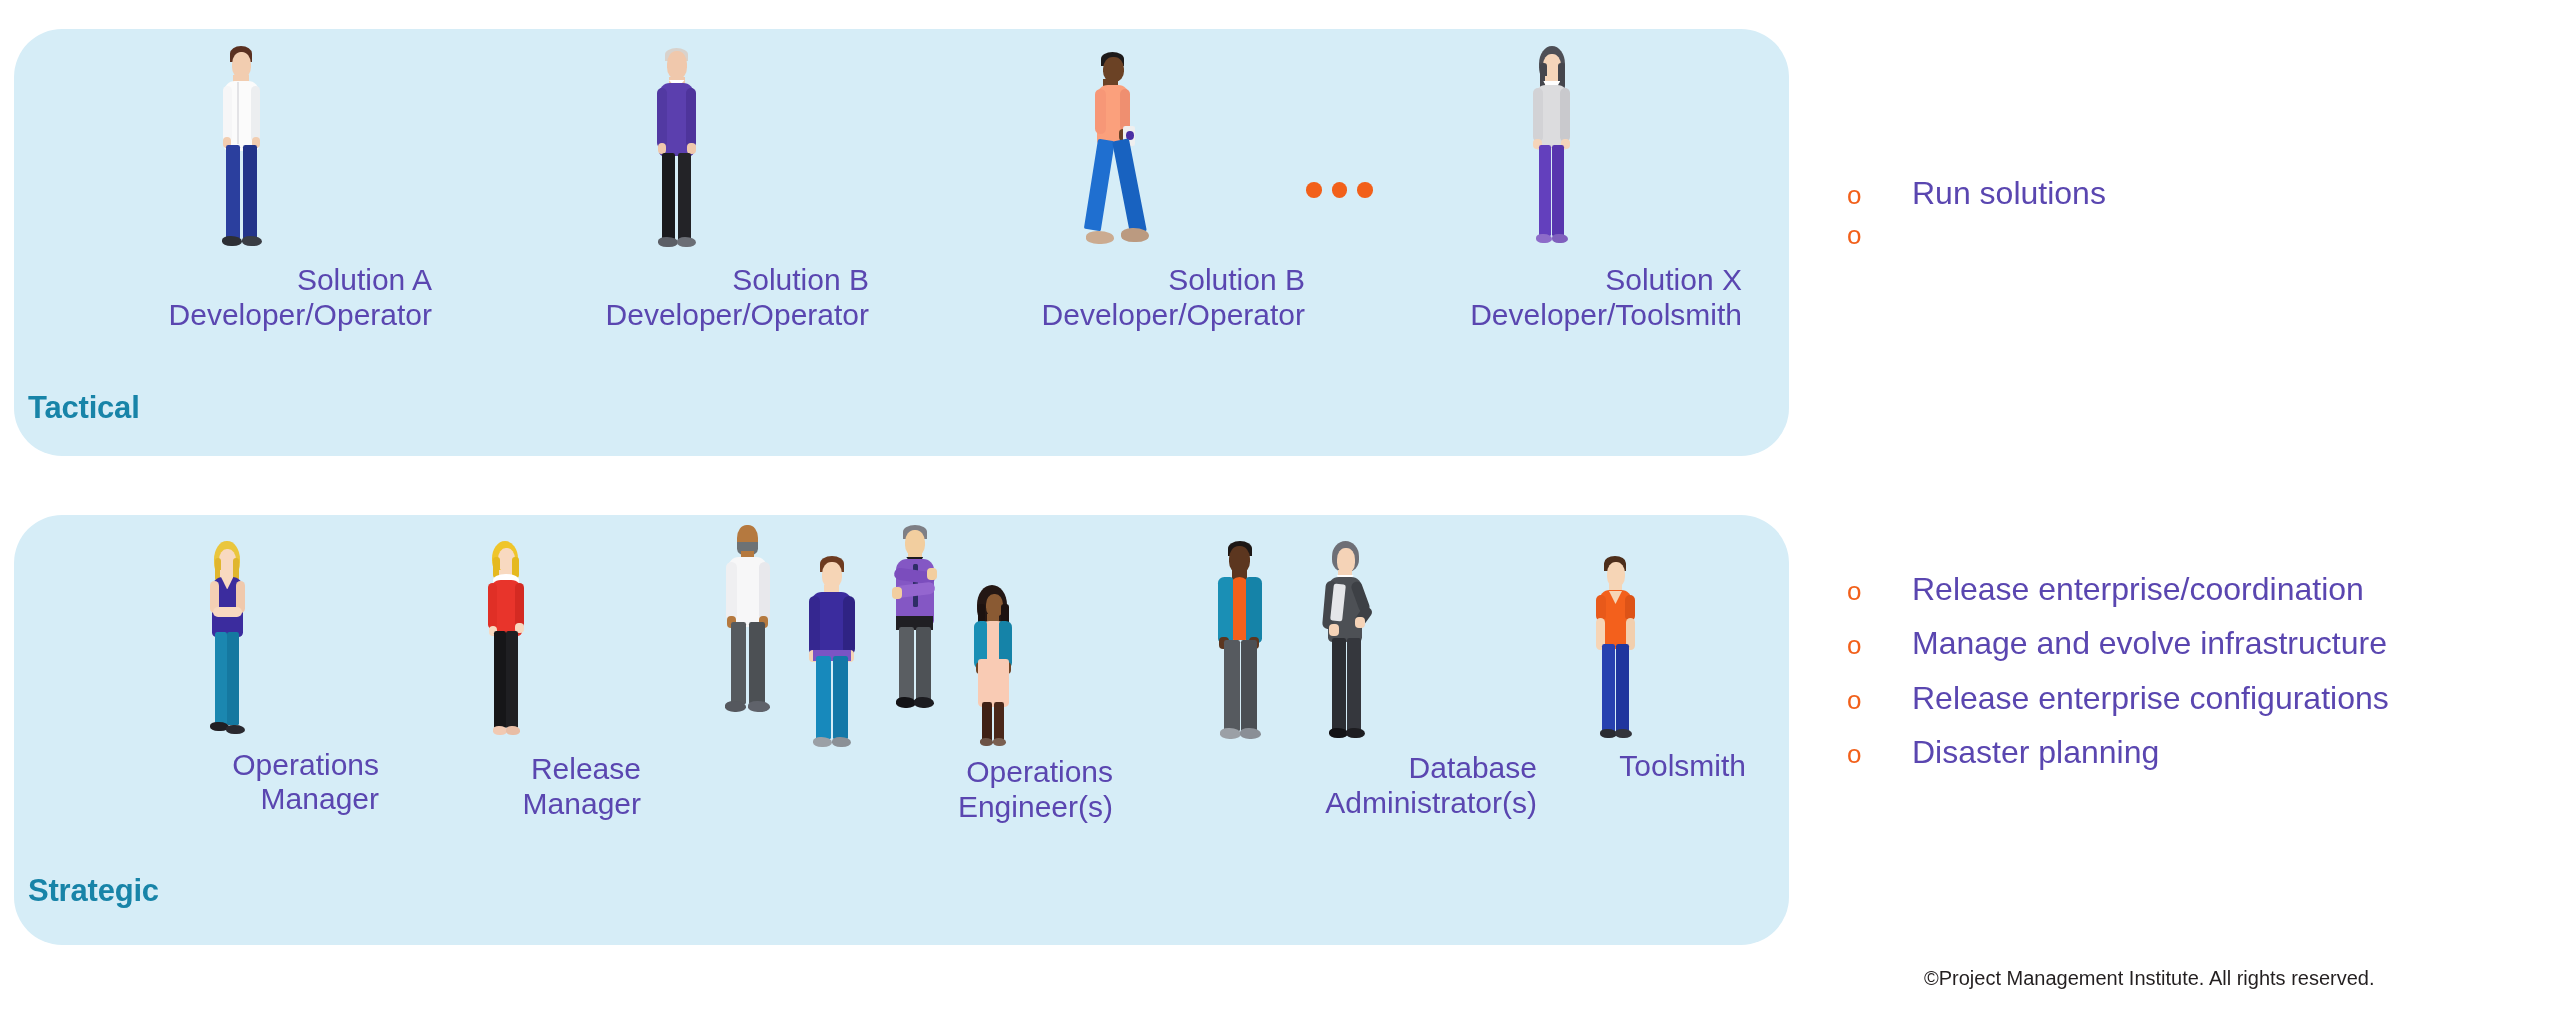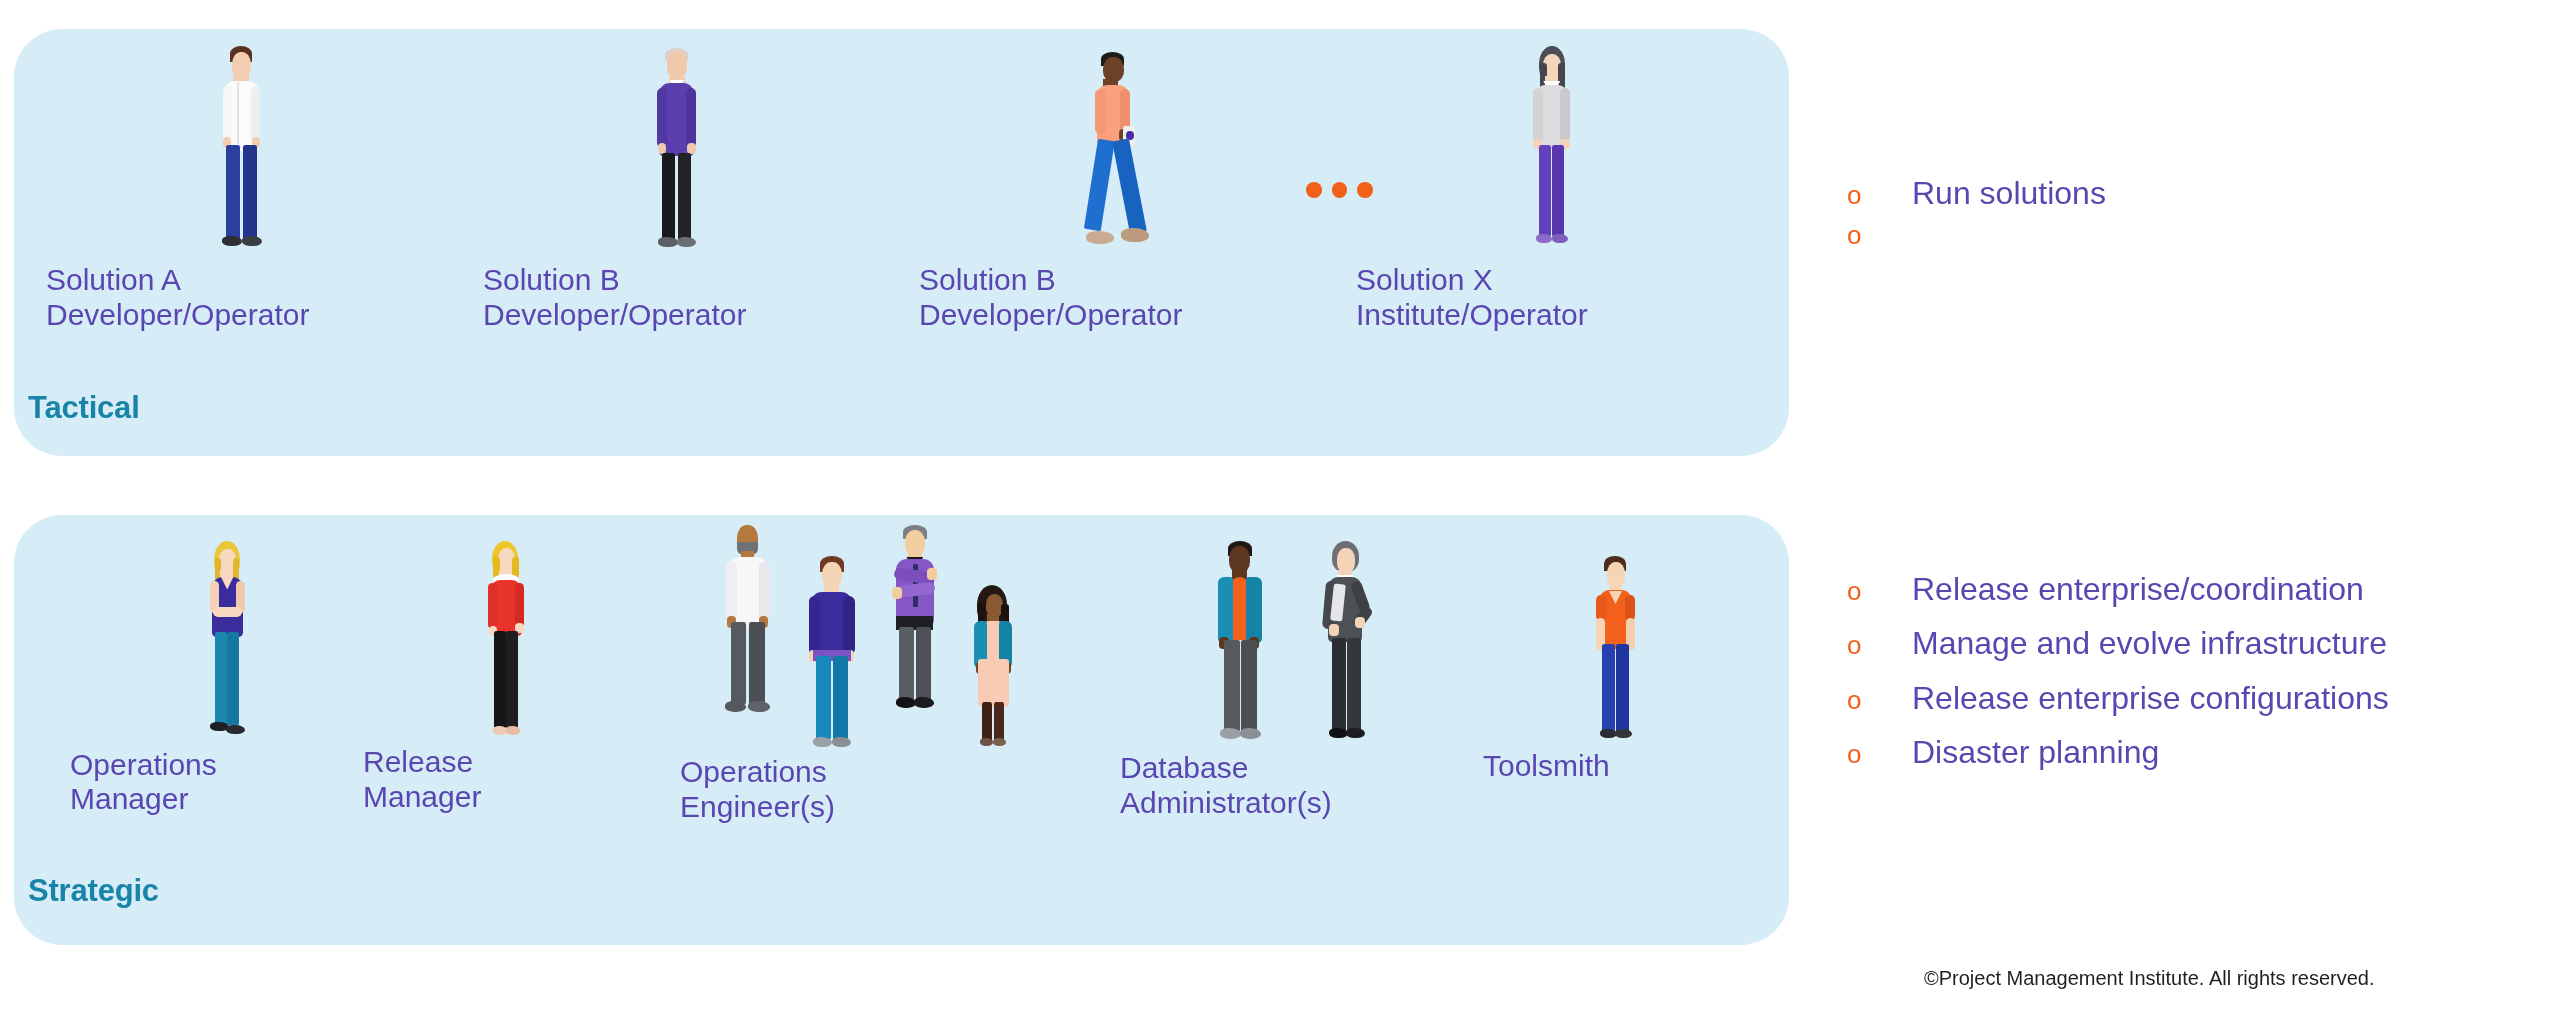--- a/index.html
+++ b/index.html
@@ -42,21 +42,21 @@
     color: #1884a8;
     letter-spacing: -0.2px;
     white-space: nowrap;
   }
   #caption-tactical { left: 28px; top: 390px; }
   #caption-strategic { left: 28px; top: 873px; }
 
   
   .role {
     position: absolute;
-    text-align: left;
+    text-align: right;
   }
   .role-label {
     font-size: 30px;
     line-height: 1.16;
     color: #5a46b0;
     white-space: pre-line;
   }
   .figures {
     position: relative;
     width: 100%;
@@ -223,21 +223,21 @@
       <div class="arm" style="left:36px; top:42px; width:10px; height:54px; background:#c9c9cd;"></div>
       <div style="left:9.3px; top:93px; width:8.5px; height:10px; background:#f5d5ba; border-radius:3.9px;"></div>
       <div style="left:37px; top:93px; width:8.5px; height:10px; background:#f5d5ba; border-radius:3.9px;"></div>
       <div class="leg" style="left:14.7px; top:99px; width:12.4px; height:91px; background:#6340bd;"></div>
       <div class="leg" style="left:28px; top:99px; width:12.4px; height:91px; background:#5836ae;"></div>
       <div class="shoe" style="left:12.4px; top:188px; width:15.5px; height:9.3px; background:#8d6cc9;"></div>
       <div class="shoe" style="left:28px; top:188px; width:15.5px; height:9.3px; background:#7f5fbd;"></div>
     </div>
   </div>
   <div class="role-label" style="margin-top:12.4px;">Solution X
-Institute/Operator</div>
+Developer/Toolsmith</div>
 </div>
 
 <div class="zone-caption" id="caption-tactical">Tactical</div>
 
 <div class="panel" id="panel-strategic"></div>
 
 <div class="role" style="left:70px; top:541px; width:309px;">
   <div class="figures" style="height:199px;">
 
     <div class="fig" style="left:131px; width:51px; height:199px;">
@@ -275,21 +275,21 @@
       <div class="arm" style="left:7.7px; top:42px; width:9.3px; height:46px; background:#e02f26;"></div>
       <div class="arm" style="left:35px; top:42px; width:9.3px; height:45px; background:#d42a22;"></div>
       <div style="left:8.5px; top:85px; width:8.5px; height:10px; background:#f8d9c0; border-radius:3.9px;"></div>
       <div style="left:35px; top:82px; width:8.5px; height:10px; background:#f8d9c0; border-radius:3.9px;"></div>
       <div class="leg" style="left:14px; top:90px; width:12.4px; height:97px; background:#161618;"></div>
       <div class="leg" style="left:26px; top:90px; width:12.4px; height:97px; background:#1f1f22;"></div>
       <div class="shoe" style="left:13px; top:185px; width:14px; height:8.5px; background:#f1c9b2;"></div>
       <div class="shoe" style="left:26px; top:185px; width:14px; height:8.5px; background:#e8bda5;"></div>
     </div>
   </div>
-  <div class="role-label" style="margin-top:5px;">Release
+  <div class="role-label" style="margin-top:12px;">Release
 Manager</div>
 </div>
 
 <div class="role" style="left:680px; top:525px; width:433px;">
   <div class="figures" style="height:224px;">
 
     <div class="fig" style="left:40px; bottom:32px; width:54px; height:192px;">
       <div class="head" style="left:17px; top:0; width:21px; height:28px; background:#b5793f;"></div>
       <div style="left:17px; top:17px; width:21px; height:14px; background:#6d7275; border-radius:0 0 50% 50%;"></div>
       <div style="left:21px; top:26px; width:13px; height:10px; background:#b5793f;"></div>

